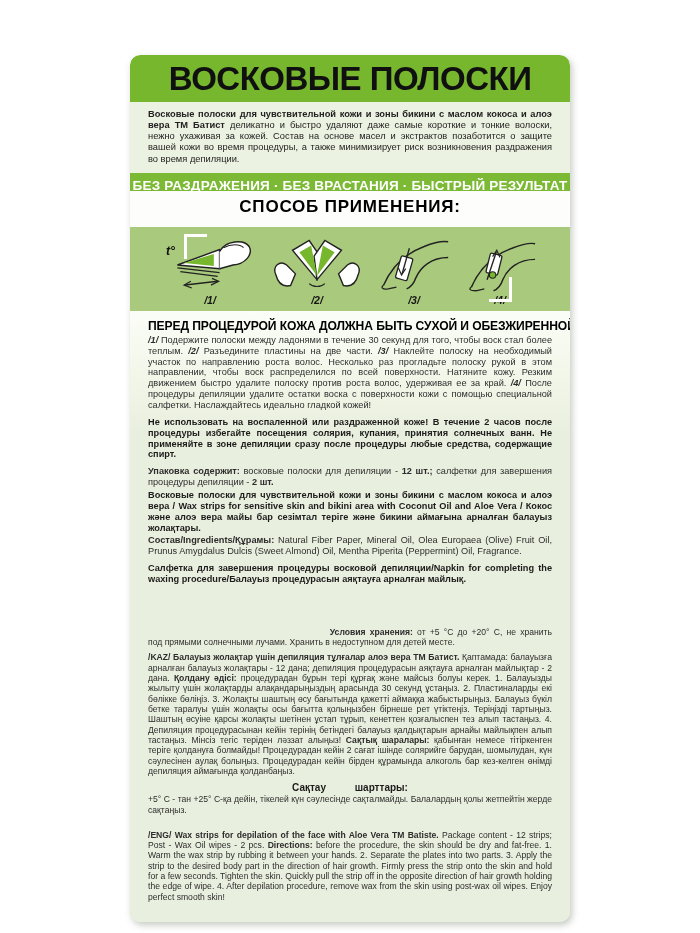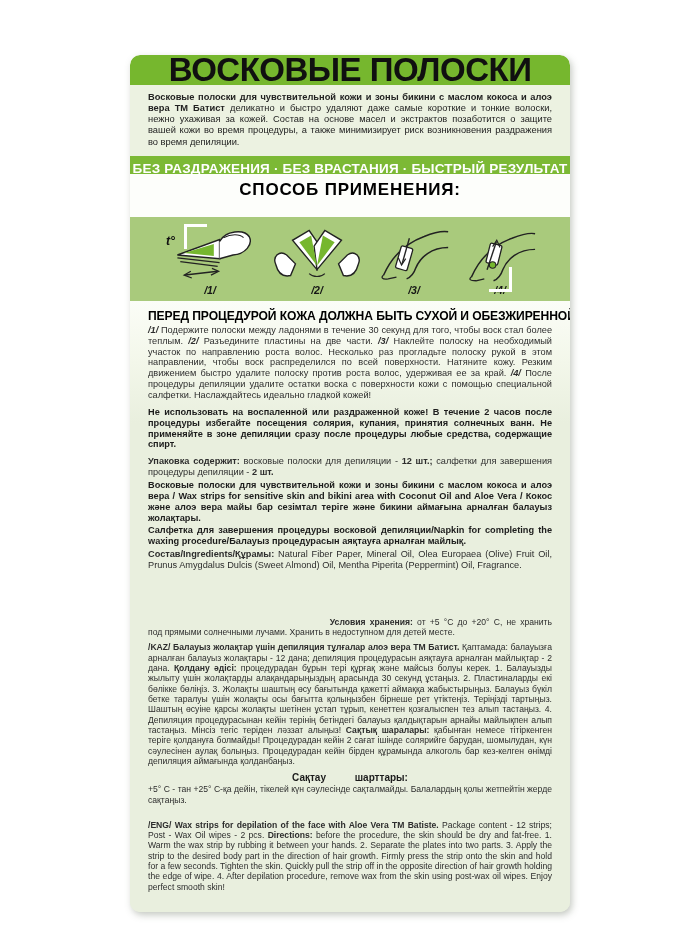--- a/index.html
+++ b/index.html
@@ -9,38 +9,38 @@
     -webkit-font-smoothing:antialiased;
   }
   .b{font-weight:bold;}
   .i{font-style:italic;}
   .card{
     position:relative;width:440px;margin:55px auto 0;
     background:#e9efde;border-radius:10px;overflow:hidden;
     box-shadow:2px 3px 7px rgba(90,100,80,.35);
   }
   .title-band{
-    background:#76b72e;height:30px;
+    background:#76b72e;height:47px;
     display:flex;align-items:center;justify-content:center;
     border-radius:10px 10px 0 0;
   }
   .title{
     font-size:33px;font-weight:bold;color:#101010;letter-spacing:-.5px;white-space:nowrap;
   }
   .intro{
     padding:7px 18px 8px;background:#ecf2e1;
     font-size:9.3px;line-height:1.2;text-align:justify;color:#222;
   }
   .benefits{
     background:#7cb935;color:#ffffff;font-weight:bold;font-size:13.5px;
     text-align:center;height:18px;line-height:26px;letter-spacing:.2px;white-space:nowrap;
   }
   .usage-head{
     background:#fdfefb;text-align:center;font-weight:bold;font-size:17px;
-    letter-spacing:.8px;padding:6px 0 17px;color:#000;
+    letter-spacing:.8px;padding:6px 0 10px;color:#000;
   }
   .illus{
     position:relative;background:#a9ca7c;height:84px;box-sizing:border-box;
     display:flex;justify-content:center;align-items:flex-start;gap:14px;
     padding:8px 52px 0;
   }
   .step{display:flex;flex-direction:column;align-items:center;}
   .step svg{display:block;}
   .slabel{font-weight:bold;font-style:italic;font-size:10.5px;color:#151515;margin-top:1px;}
   .bracket{position:absolute;width:20px;height:22px;}
@@ -139,22 +139,22 @@
 
     <div class="bodytext">
       <p class="hcaps">ПЕРЕД ПРОЦЕДУРОЙ КОЖА ДОЛЖНА БЫТЬ СУХОЙ И ОБЕЗЖИРЕННОЙ.</p>
       <p class="para"><span class="b i">/1/ </span><span>Подержите полоски между ладонями в течение 30 секунд для того, чтобы воск стал более теплым. </span><span class="b i">/2/ </span><span>Разъедините пластины на две части. </span><span class="b i">/3/ </span><span>Наклейте полоску на необходимый участок по направлению роста волос. Несколько раз прогладьте полоску рукой в этом направлении, чтобы воск распределился по всей поверхности. Натяните кожу. Резким движением быстро удалите полоску против роста волос, удерживая ее за край. </span><span class="b i">/4/ </span><span>После процедуры депиляции удалите остатки воска с поверхности кожи с помощью специальной салфетки. Наслаждайтесь идеально гладкой кожей!</span></p>
 
       <p class="para boldp">Не использовать на воспаленной или раздраженной коже! В течение 2 часов после процедуры избегайте посещения солярия, купания, принятия солнечных ванн. Не применяйте в зоне депиляции сразу после процедуры любые средства, содержащие спирт.</p>
 
       <p class="para tight"><span class="b">Упаковка содержит: </span><span>восковые полоски для депиляции - </span><span class="b">12 шт.;</span><span> салфетки для завершения процедуры депиляции - </span><span class="b">2 шт.</span></p>
       <p class="para boldp tight">Восковые полоски для чувствительной кожи и зоны бикини с маслом кокоса и алоэ вера / Wax strips for sensitive skin and bikini area with Coconut Oil and Aloe Vera / Кокос жәнe алоэ вера майы бар сезімтал теріге жәнe бикини аймағына арналған балауыз жолақтары.</p>
 
+      <p class="para"><span class="b">Состав/Ingredients/Құрамы: </span><span>Natural Fiber Paper, Mineral Oil, Olea Europaea (Olive) Fruit Oil, Prunus Amygdalus Dulcis (Sweet Almond) Oil,  Mentha Piperita (Peppermint) Oil, Fragrance.</span></p>
       <p class="para boldp tight">Салфетка для завершения процедуры восковой депиляции/Napkin for completing the waxing procedure/Балауыз процедурасын аяқтауға арналған майлық.</p>
-      <p class="para"><span class="b">Состав/Ingredients/Құрамы: </span><span>Natural Fiber Paper, Mineral Oil, Olea Europaea (Olive) Fruit Oil, Prunus Amygdalus Dulcis (Sweet Almond) Oil,  Mentha Piperita (Peppermint) Oil, Fragrance.</span></p>
 
       <div class="biggap"></div>
 
       <p class="para small indent"><span class="b">Условия хранения: </span><span>от +5 °C до +20° C, не хранить под прямыми солнечными лучами. Хранить в  недоступном для детей месте.</span></p>
 
       <p class="para small"><span class="b">/KAZ/ Балауыз жолақтар үшін депиляция тұлғалар алоэ вера ТМ Батист. </span><span>Қаптамада: балауызға арналған балауыз жолақтары - 12 дана; депиляция процедурасын аяқтауға арналған майлықтар - 2 дана. </span><span class="b">Қолдану әдісі: </span><span>процедурадан бұрын тері құрғақ және майсыз болуы керек. 1. Балауызды жылыту үшін жолақтарды алақандарыңыздың арасында 30 секунд ұстаңыз. 2. Пластиналарды екі бөлікке бөліңіз. 3. Жолақты шаштың өсу бағытында қажетті аймаққа жабыстырыңыз. Балауыз бүкіл бетке таралуы үшін жолақты осы бағытта қолыңызбен бірнеше рет үтіктеңіз. Теріңізді тартыңыз. Шаштың өсуіне қарсы жолақты шетінен ұстап тұрып, кенеттен қозғалыспен тез алып тастаңыз. 4. Депиляция процедурасынан кейін терінің бетіндегі балауыз қалдықтарын арнайы майлықпен алып тастаңыз. Мінсіз тегіс теріден ләззат алыңыз! </span><span class="b">Сақтық шаралары: </span><span>қабынған немесе тітіркенген теріге қолдануға болмайды! Процедурадан кейін 2 сағат ішінде солярийге барудан, шомылудан, күн сәулесінен аулақ болыңыз. Процедурадан кейін бірден құрамында алкоголь бар кез-келген өнімді депиляция аймағында қолданбаңыз.</span></p>
       <p class="rightbold spaced">Сақтау шарттары:</p>
       <p class="para small">+5° C - тан +25° С-қа дейін, тікелей күн сәулесінде сақталмайды. Балалардың қолы жетпейтін жерде сақтаңыз.</p>
 
       <div class="midgap"></div>

